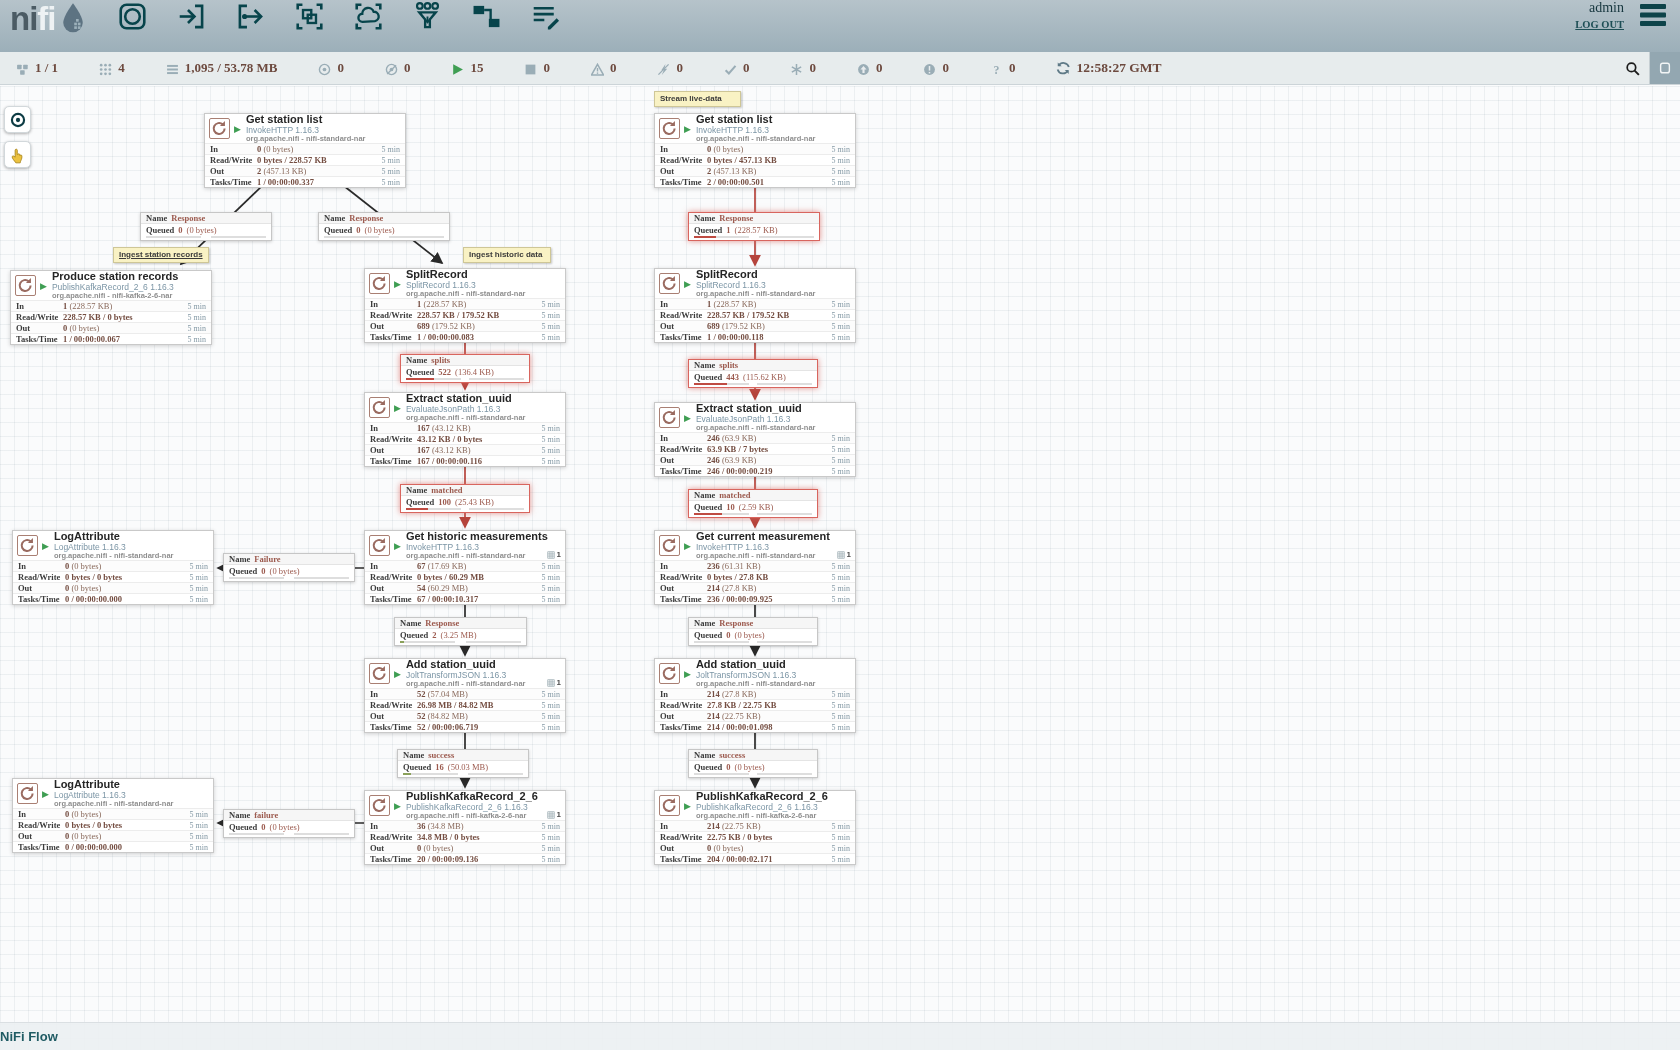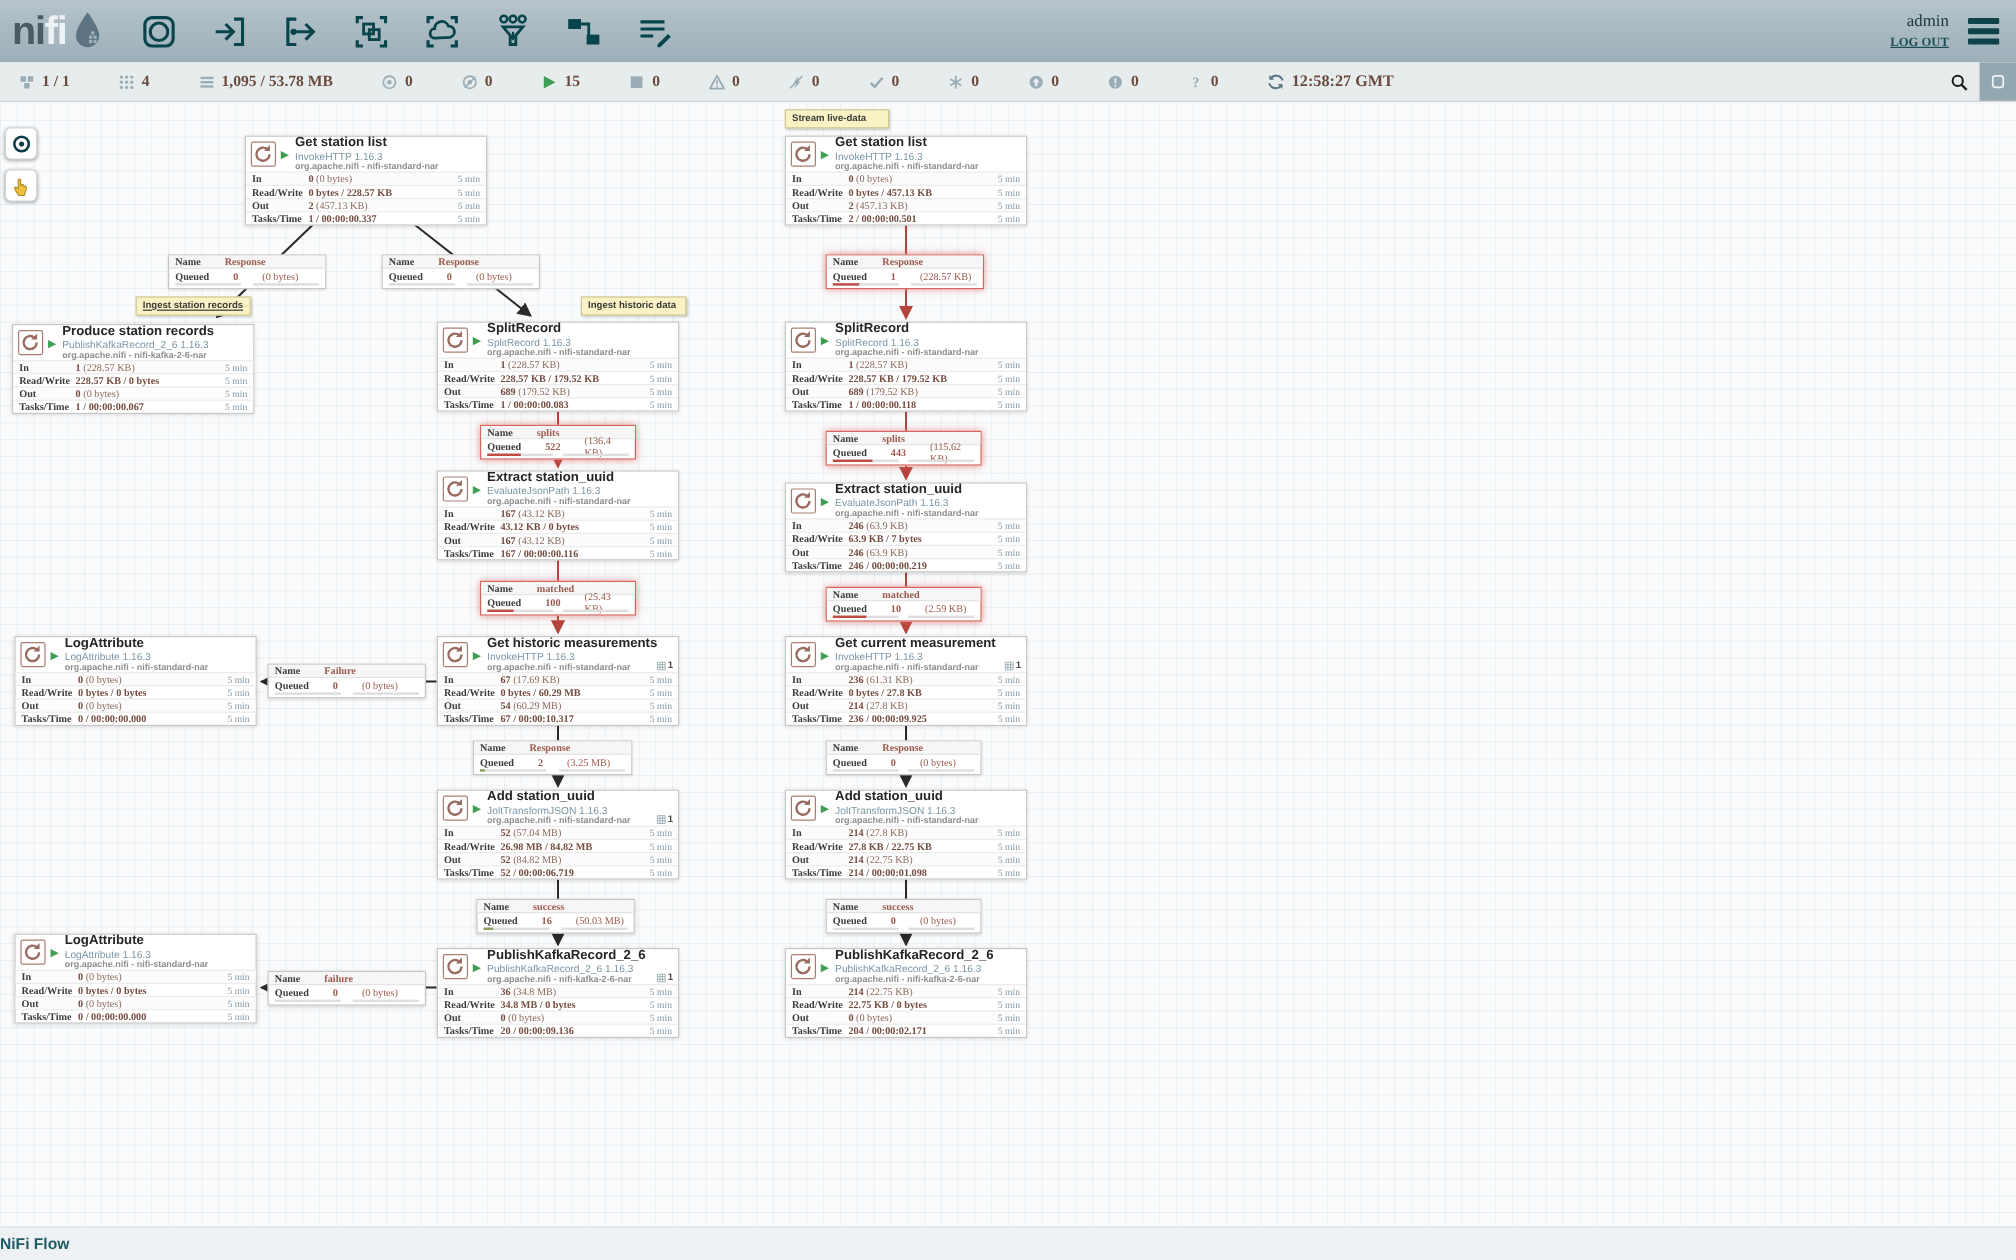--- a/index.html
+++ b/index.html
@@ -1,20 +1,20 @@
 <!DOCTYPE html>
 <html><head>
 <meta charset="utf-8">
 <style>
   * { margin:0; padding:0; box-sizing:border-box; }
   html,body { width:1680px; height:1050px; overflow:hidden; font-family:"Liberation Sans",sans-serif; background:#fafbfc; }
 
   
   .topbar { position:absolute; top:0; left:0; right:0; height:52px;
-    background:linear-gradient(#b6c3ca,#9cafb9); display:flex; align-items:center; z-index:20; }
+    background:linear-gradient(#b6c3ca,#9cafb9); display:flex; align-items:flex-start; z-index:20; }
   .logo { display:flex; align-items:center; margin-left:10px; font-weight:bold; font-size:33px; letter-spacing:-1px; }
   .logo-ni { color:#4b5b64; } .logo-fi { color:#eef2f4; }
   .logo-drop { width:30px; height:34px; margin-left:2px; }
   .toolbox { display:flex; gap:26px; margin-left:28px; }
   .tb-btn { width:33px; height:33px; cursor:grab; }
   .tb-btn svg { width:100%; height:100%; }
   .topbar-right { margin-left:auto; display:flex; align-items:center; margin-right:12px; gap:14px; }
   .user-block { text-align:right; font-family:"Liberation Serif",serif; }
   .user-name { font-size:14px; color:#16363e; }
   .logout { display:block; font-size:10.5px; font-weight:bold; color:#1d4e55; text-decoration:underline; cursor:pointer; margin-top:3px; }
@@ -65,21 +65,21 @@
     font-family:"Liberation Serif",serif; font-size:8.5px; }
   .prow:nth-child(odd) { background:#fcfcfc; }
   .pk { width:47px; font-weight:700; color:#3c3c3c; flex:none; }
   .pv b { color:#744d41; } .pv i { font-style:normal; color:#8a6a5c; }
   .pw { margin-left:auto; color:#8499a5; font-size:8px; }
 
   
   .conn { position:absolute; background:#fff; border:1px solid #c6c6c6; box-shadow:0 1px 3px rgba(0,0,0,.18);
     font-family:"Liberation Serif",serif; font-size:8.5px; cursor:pointer; }
   .conn.alert { border-color:#d8655e; box-shadow:0 0 6px rgba(216,101,94,.7); }
-  .conn-row { display:flex; align-items:center; gap:20px; padding:0 5px; height:11px; }
+  .conn-row { display:flex; align-items:flex-end; gap:4px; padding:0 5px; height:11px; }
   .conn-row.nrow { background:#f6f6f6; border-bottom:1px solid #e4e4e4; }
   .ck { font-weight:700; color:#3c3c3c; } .cv { font-weight:700; color:#9c5a4e; } .cd { color:#9c5a4e; }
   .conn-bars { display:flex; justify-content:space-between; padding:1px 5px 2px; }
   .cbar { width:55px; height:2px; background:#dedede; }
   .cbar div { height:100%; }
 
   
   .ylabel { position:absolute; background:#f9f2c4; border:1px solid #cec697; font-size:8px; font-weight:700;
     color:#3a3a3a; padding:2px 5px 3px; box-shadow:1px 1px 2px rgba(0,0,0,.22); cursor:pointer; white-space:nowrap; }
 
@@ -582,21 +582,21 @@
         <div class="cbar">
           <div style="width: 0%; background: rgb(191, 75, 66);"></div>
         </div>
         <div class="cbar">
           <div style="width: 0%; background: rgb(191, 75, 66);"></div>
         </div>
       </div>
     </div>
     <div class="ylabel" style="left: 654px; top: 5px; min-width: 87px;">Stream live-data</div>
     <div class="ylabel" style="left: 113px; top: 161px; min-width: 90px; text-decoration: underline;">Ingest station records</div>
-    <div class="ylabel" style="left: 484px; top: 161px; min-width: 88px;">Ingest historic data</div>
+    <div class="ylabel" style="left: 463px; top: 161px; min-width: 88px;">Ingest historic data</div>
     <div class="proc" style="left: 204px; top: 27px;">
       <div class="proc-head">
         <div class="proc-icon">
           <svg viewBox="0 0 16 16" style="width:100%;height:100%">
             <path d="M12.3 8a4.6 4.6 0 1 1-1.6-3.5" fill="none" stroke="#9a6b60" stroke-width="1.7"></path>
             <path d="M12.6 1.6v4.2H8.4z" fill="#9a6b60"></path>
           </svg>
         </div>
         <span class="play">▶</span>
         <div class="ptitles">

